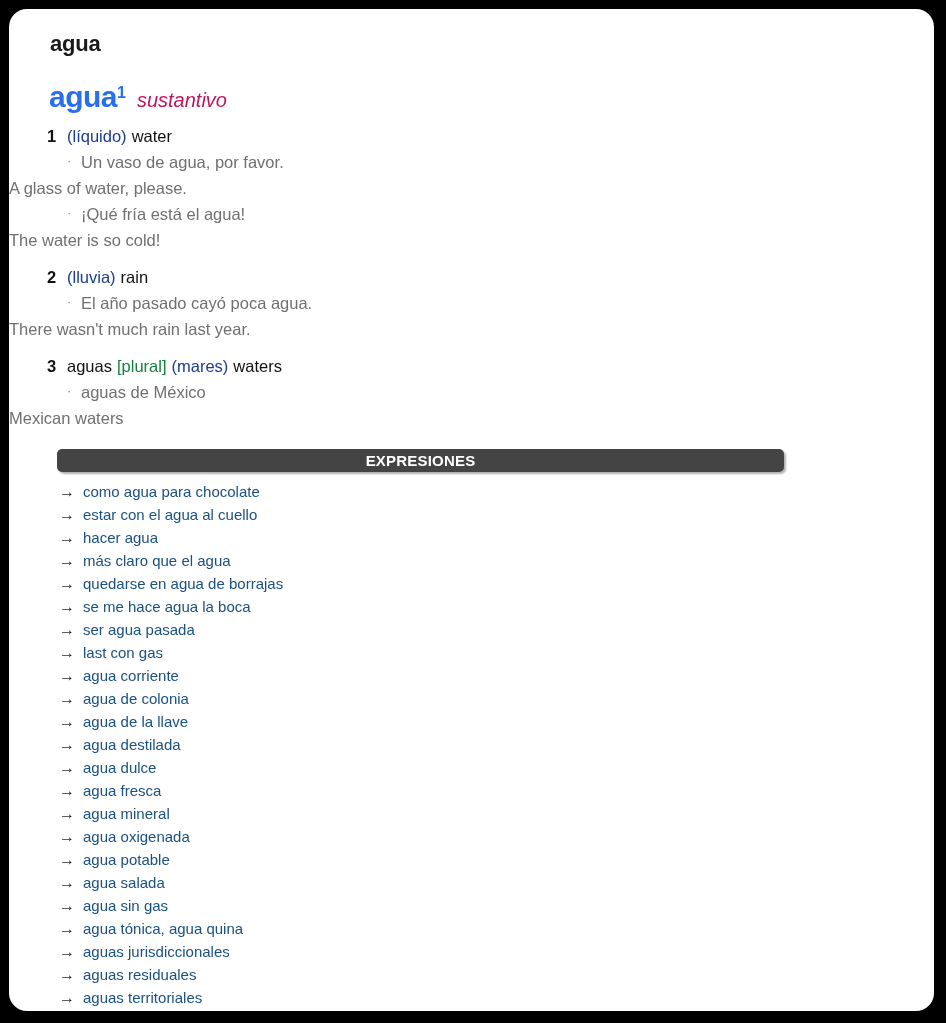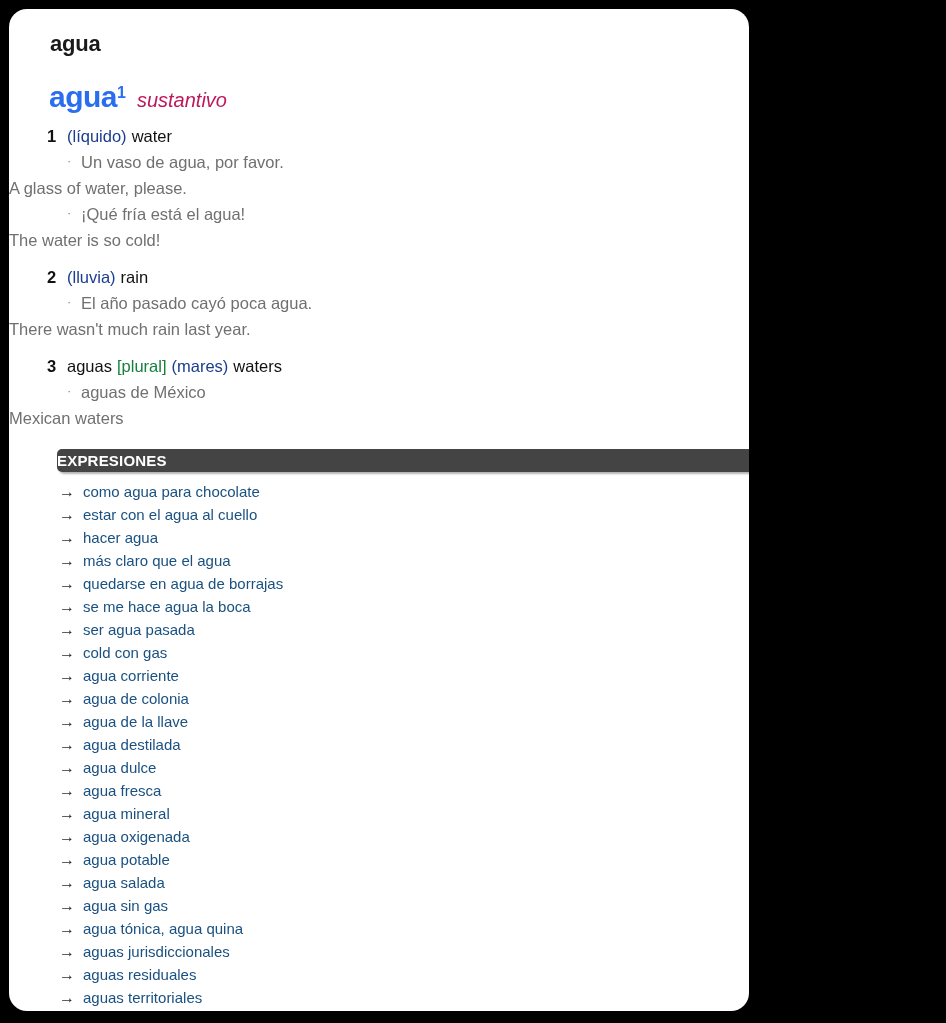--- a/index.html
+++ b/index.html
@@ -22,21 +22,21 @@
     width: 946px;
     height: 1023px;
     background: #000000;
     border-radius: 26px;
     box-sizing: border-box;
     padding: 9px 12px 12px 9px;
   }
 
   .page {
     position: relative;
-    width: 740px;
+    width: 925px;
     height: 1002px;
     background: #ffffff;
     border-radius: 18px;
     overflow: hidden;
     box-sizing: border-box;
   }
 
   .page-inner {
     position: absolute;
     left: 0;
@@ -154,20 +154,21 @@
   
   .section-bar {
     margin: 18px 0 0 48px;
     width: 727px;
     height: 23px;
     background: #444444;
     border-radius: 5px;
     color: #ffffff;
     font-size: 15px;
     font-weight: bold;
+    text-align: center;
     line-height: 23px;
     box-shadow: 2px 2px 2px rgba(0,0,0,0.30);
     letter-spacing: 0.2px;
   }
 
   
   .expr-list {
     margin: 8px 0 0 0;
     padding: 0;
     list-style: none;
@@ -275,21 +276,21 @@
           <li class="expr-item">
             <span class="expr-arrow">→</span>
             <a class="expr-link">se me hace agua la boca</a>
           </li>
           <li class="expr-item">
             <span class="expr-arrow">→</span>
             <a class="expr-link">ser agua pasada</a>
           </li>
           <li class="expr-item">
             <span class="expr-arrow">→</span>
-            <a class="expr-link">cold con gas</a>
+            <a class="expr-link">last con gas</a>
           </li>
           <li class="expr-item">
             <span class="expr-arrow">→</span>
             <a class="expr-link">agua corriente</a>
           </li>
           <li class="expr-item">
             <span class="expr-arrow">→</span>
             <a class="expr-link">agua de colonia</a>
           </li>
           <li class="expr-item">

